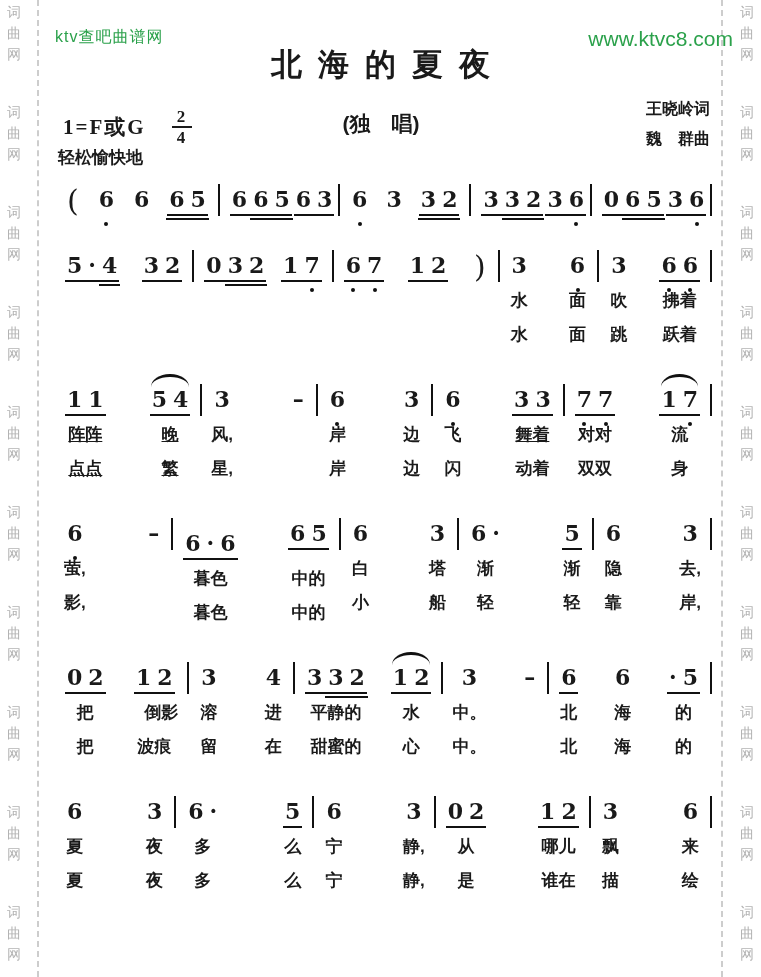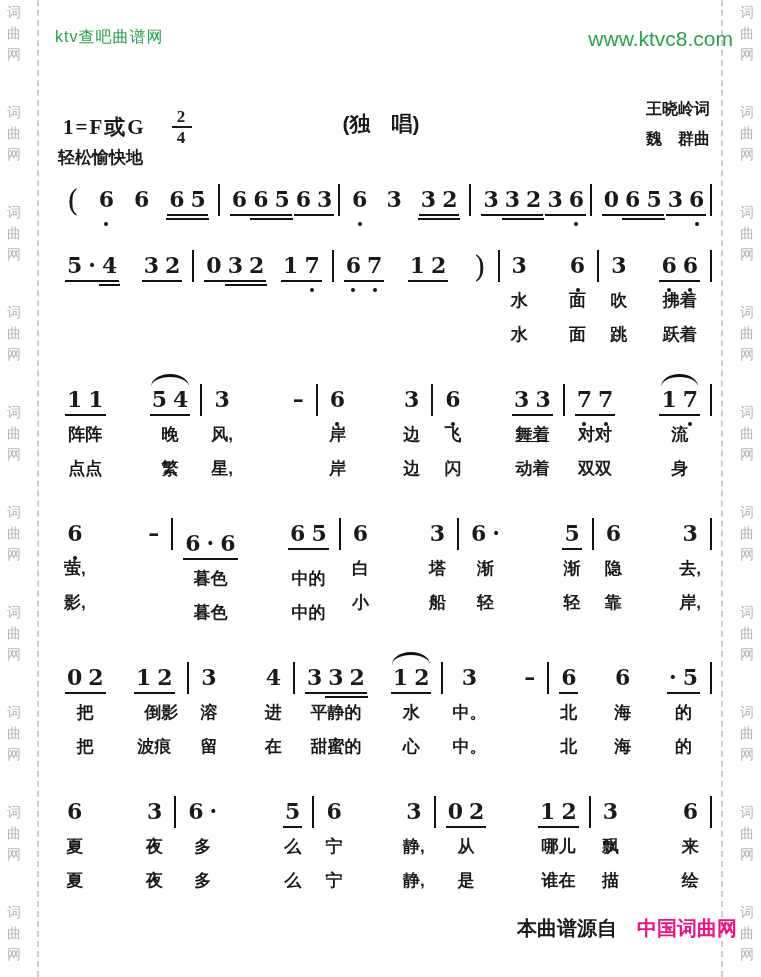--- a/index.html
+++ b/index.html
@@ -159,20 +159,21 @@
       <div class="wm-group">
         <span class="wm-char">词</span>
         <span class="wm-char">曲</span>
         <span class="wm-char">网</span>
       </div>
     </div>
 
   <div class="site-name green">ktv查吧曲谱网</div>
   <div class="site-url green">www.ktvc8.com</div>
 
+  <div class="title">北海的夏夜</div>
 
   <div class="meta-row">
     <div class="key-sig">
       <span>1=F或G</span>
       <span class="frac">
         <span class="num">2</span>
         <span class="den">4</span>
       </span>
     </div>
     <div class="subtitle">(独　唱)</div>
@@ -293,21 +294,21 @@
             <span class="note u1"><span class="ch ld">6</span><span class="ch ld">6</span></span>
           </div>
           <div class="lyr-cell" style="grid-area: 2 / 1;">吹</div>
           <div class="lyr-cell" style="grid-area: 2 / 2;">拂着</div>
           <div class="lyr-cell" style="grid-area: 3 / 1;">跳</div>
           <div class="lyr-cell" style="grid-area: 3 / 2;">跃着</div>
         </div>
         <div class="bar"></div>
       </div>
       <div class="system">
-        <div class="measure" style="flex: 8 1 0px;">
+        <div class="measure" style="flex: 8 1 0px; text-decoration: underline;">
           <div class="note-cell" style="grid-area: 1 / 1;">
             <span class="note u1"><span class="ch">1</span><span class="ch">1</span></span>
           </div>
           <div class="note-cell" style="grid-area: 1 / 2;">
             <span class="note u1 tie"><span class="ch">5</span><span class="ch">4</span></span>
           </div>
           <div class="lyr-cell" style="grid-area: 2 / 1;">阵阵</div>
           <div class="lyr-cell" style="grid-area: 2 / 2;">晚</div>
           <div class="lyr-cell" style="grid-area: 3 / 1;">点点</div>
           <div class="lyr-cell" style="grid-area: 3 / 2;">繁</div>
@@ -567,18 +568,14 @@
           </div>
           <div class="lyr-cell" style="grid-area: 2 / 1;">飘</div>
           <div class="lyr-cell" style="grid-area: 2 / 2;">来</div>
           <div class="lyr-cell" style="grid-area: 3 / 1;">描</div>
           <div class="lyr-cell" style="grid-area: 3 / 2;">绘</div>
         </div>
         <div class="bar"></div>
       </div>
     </div>
 
-  <div class="footer">
-    <span>本曲谱源自</span>
-    <span class="pink">中国词曲网</span>
-  </div>
 
 </div>
 
 </body></html>

